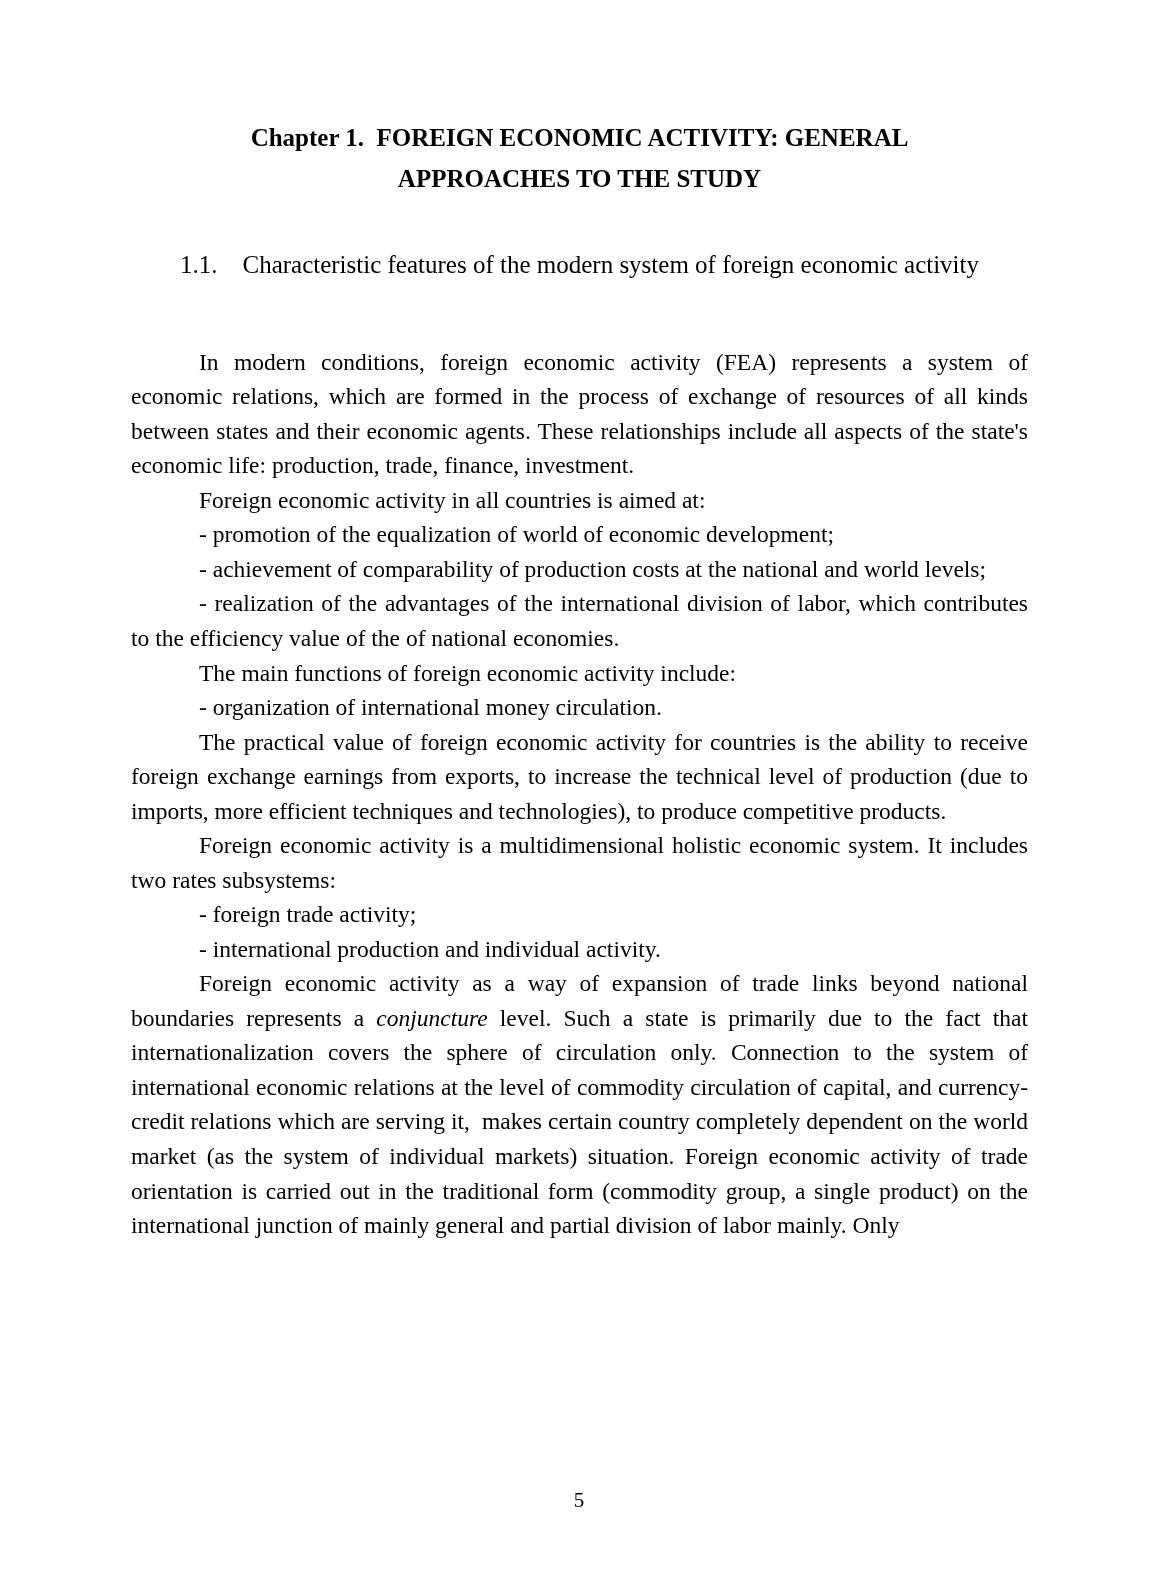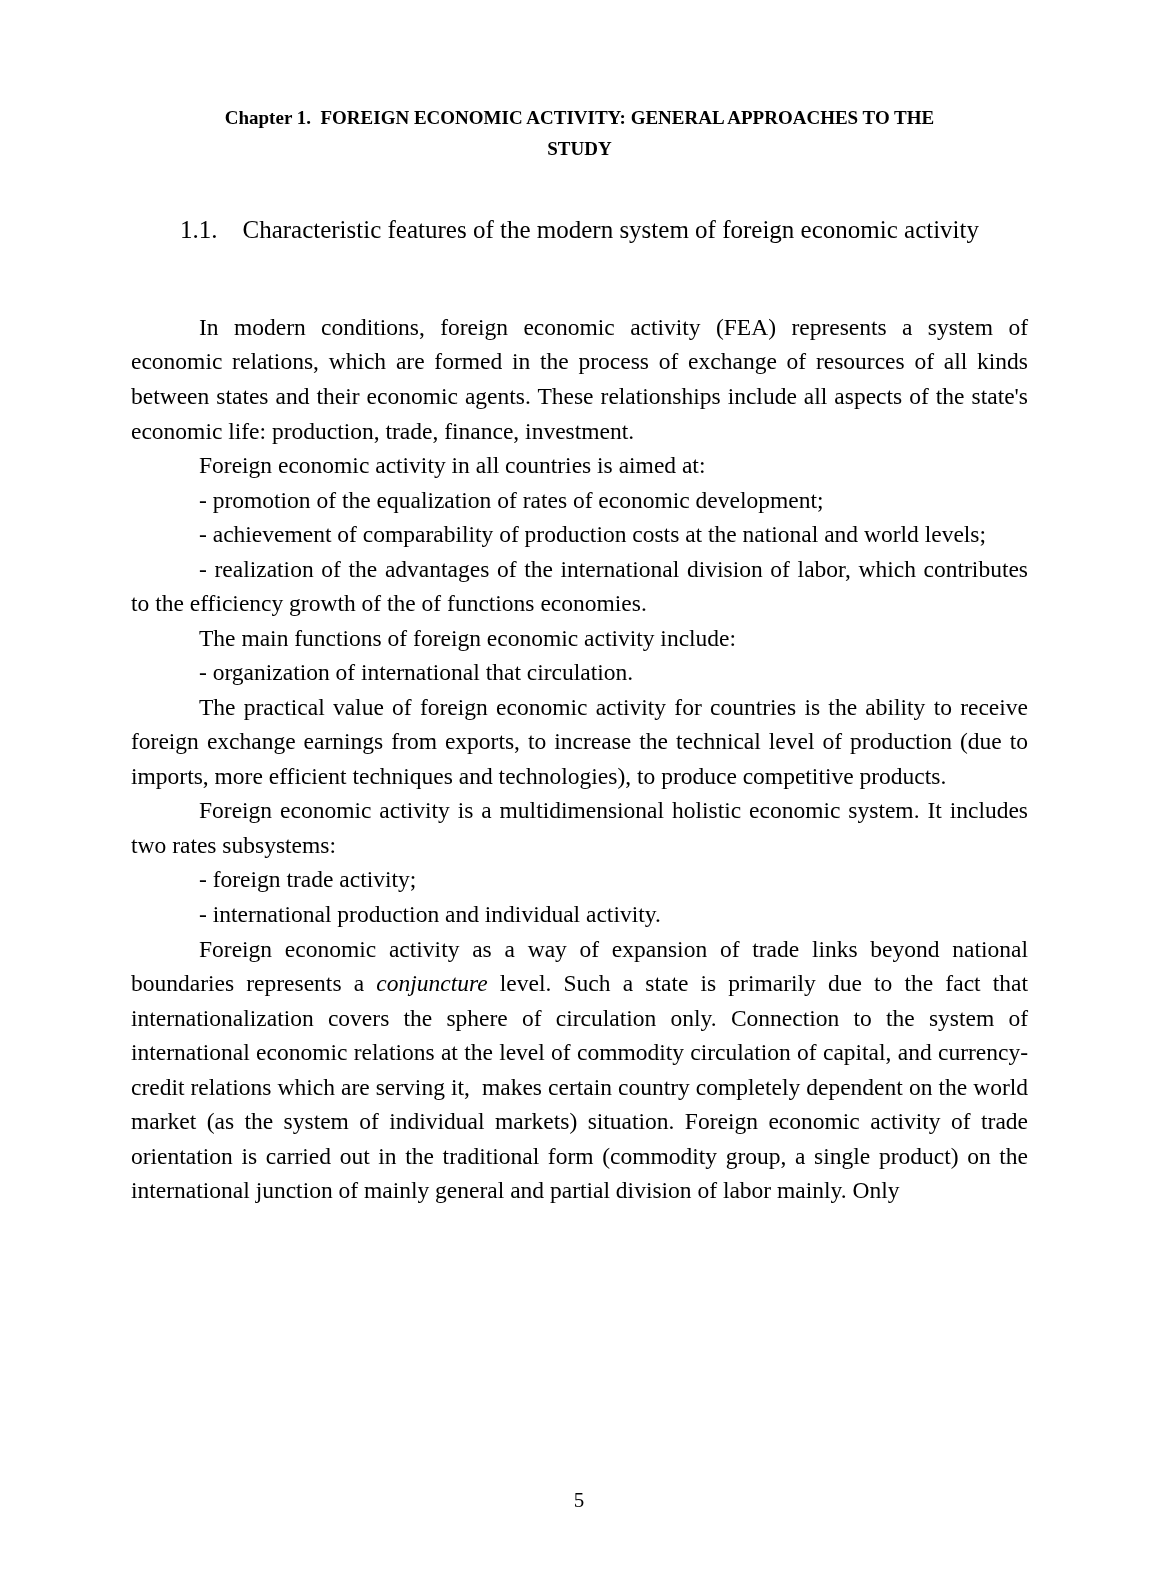--- a/index.html
+++ b/index.html
@@ -13,23 +13,23 @@
     height: 1583px;
     margin: 0 auto;
     background: #ffffff;
     color: #000000;
     font-family: "Liberation Serif", serif;
     box-sizing: border-box;
     padding: 102px 130px 0 131px;
     overflow: hidden;
   }
   .chapter-title {
-    margin: 0 auto;
+    margin: 15px auto;
     max-width: 750px;
-    font-size: 19px;
+    font-size: 25px;
     font-weight: bold;
     text-align: center;
     line-height: 1.65;
   }
   .section-heading {
     margin: 44px auto 0;
     max-width: 860px;
     font-size: 25px;
     font-weight: normal;
     text-align: center;
@@ -62,25 +62,25 @@
 
 <div class="page">
 
   <h1 class="chapter-title">Chapter 1.&nbsp; FOREIGN ECONOMIC ACTIVITY: GENERAL APPROACHES TO THE STUDY</h1>
 
   <h2 class="section-heading">1.1.&nbsp;&nbsp;&nbsp; Characteristic features of the modern system of foreign economic activity</h2>
 
   <div class="body-text">
     <p class="para">In modern conditions, foreign economic activity (FEA) represents a system of economic relations, which are formed in the process of exchange of resources of all kinds between states and their economic agents. These relationships include all aspects of the state's economic life: production, trade, finance, investment.</p>
     <p class="para">Foreign economic activity in all countries is aimed at:</p>
-    <p class="para">- promotion of the equalization of rates of economic development;</p>
+    <p class="para">- promotion of the equalization of world of economic development;</p>
     <p class="para">- achievement of comparability of production costs at the national and world levels;</p>
-    <p class="para">- realization of the advantages of the international division of labor, which contributes to the efficiency growth of the of functions economies.</p>
+    <p class="para">- realization of the advantages of the international division of labor, which contributes to the efficiency value of the of national economies.</p>
     <p class="para">The main functions of foreign economic activity include:</p>
-    <p class="para">- organization of international that circulation.</p>
+    <p class="para">- organization of international money circulation.</p>
     <p class="para">The practical value of foreign economic activity for countries is the ability to receive foreign exchange earnings from exports, to increase the technical level of production (due to imports, more efficient techniques and technologies), to produce competitive products.</p>
     <p class="para">Foreign economic activity is a multidimensional holistic economic system. It includes two rates subsystems:</p>
     <p class="para">- foreign trade activity;</p>
     <p class="para">- international production and individual activity.</p>
     <p class="para"><span>Foreign economic activity as a way of expansion of trade links beyond national boundaries represents a </span><span class="em">conjuncture</span><span> level. Such a state is primarily due to the fact that internationalization covers the sphere of circulation only. Connection to the system of international economic relations at the level of commodity circulation of capital, and currency-credit relations which are serving it,&nbsp; makes certain country completely dependent on the world market (as the system of individual markets) situation. Foreign economic activity of trade orientation is carried out in the traditional form (commodity group, a single product) on the international junction of mainly general and partial division of labor mainly. Only</span></p>
   </div>
 
   <div class="page-number">5</div>
 
 </div>

